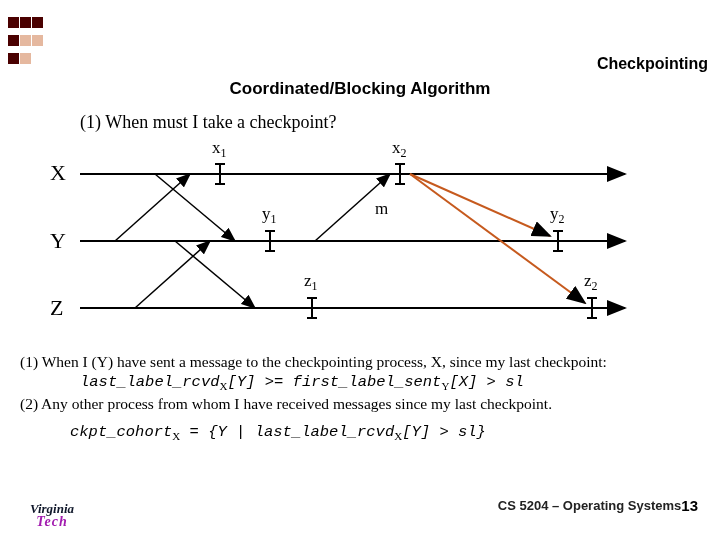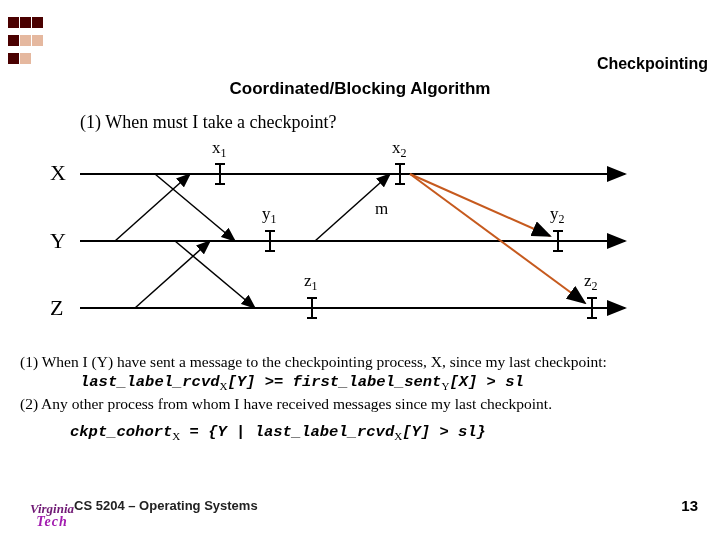--- a/index.html
+++ b/index.html
@@ -51,31 +51,31 @@
     margin-left: 80px;
   }
   .lbl { position: absolute; font-size: 17px; }
   .sub { font-size: 12px; vertical-align: sub; }
   .proc { position:absolute; font-size:22px; left:-30px; }
   .explain {
     font-size: 15.5px;
     margin: 6px 14px 0 20px;
     line-height: 1.25;
   }
-  .code { font-family: "Courier New", monospace; font-weight: bold; font-style: italic; }
+  .code { font-family: "Courier New", monospace; font-weight: normal; font-style: italic; }
   .codesub { font-family:"Times New Roman"; font-style:normal; font-weight:normal; font-size:11px; vertical-align:sub;}
   .footer {
     position: absolute;
     bottom: 10px; left: 0; width: 100%;
     display: flex; align-items: center;
   }
   .logo { margin-left: 30px; display:flex; flex-direction:column; align-items:center; font-style:italic; }
-  .logo-top { color:#701a75; font-weight:bold; font-size:13px;margin-top:20px; }
+  .logo-top { color:#0f172a; font-weight:bold; font-size:13px;margin-top:20px; }
   .logo-bot { color:#a21caf; font-weight:bold; font-size:14px; letter-spacing:1px; margin-top:-3px;}
-  .course { flex:1; text-align:left; font-family:Arial,sans-serif; font-weight:bold; font-size:13px; color:#222;}
+  .course { flex:1; text-align:right; font-family:Arial,sans-serif; font-weight:bold; font-size:13px; color:#222;}
   .pagenum { margin-right:22px; font-family:Arial,sans-serif; font-weight:bold; font-size:15px; }
   svg { position:absolute; top:0; left:0; }
 </style>
 </head>
 <body>
 
 <div class="header-bar">
   <span>
     <span class="sq dark"></span><span class="sq dark"></span><span class="sq dark"></span><br>
     <span class="sq dark"></span><span class="sq light"></span><span class="sq light"></span><br>

